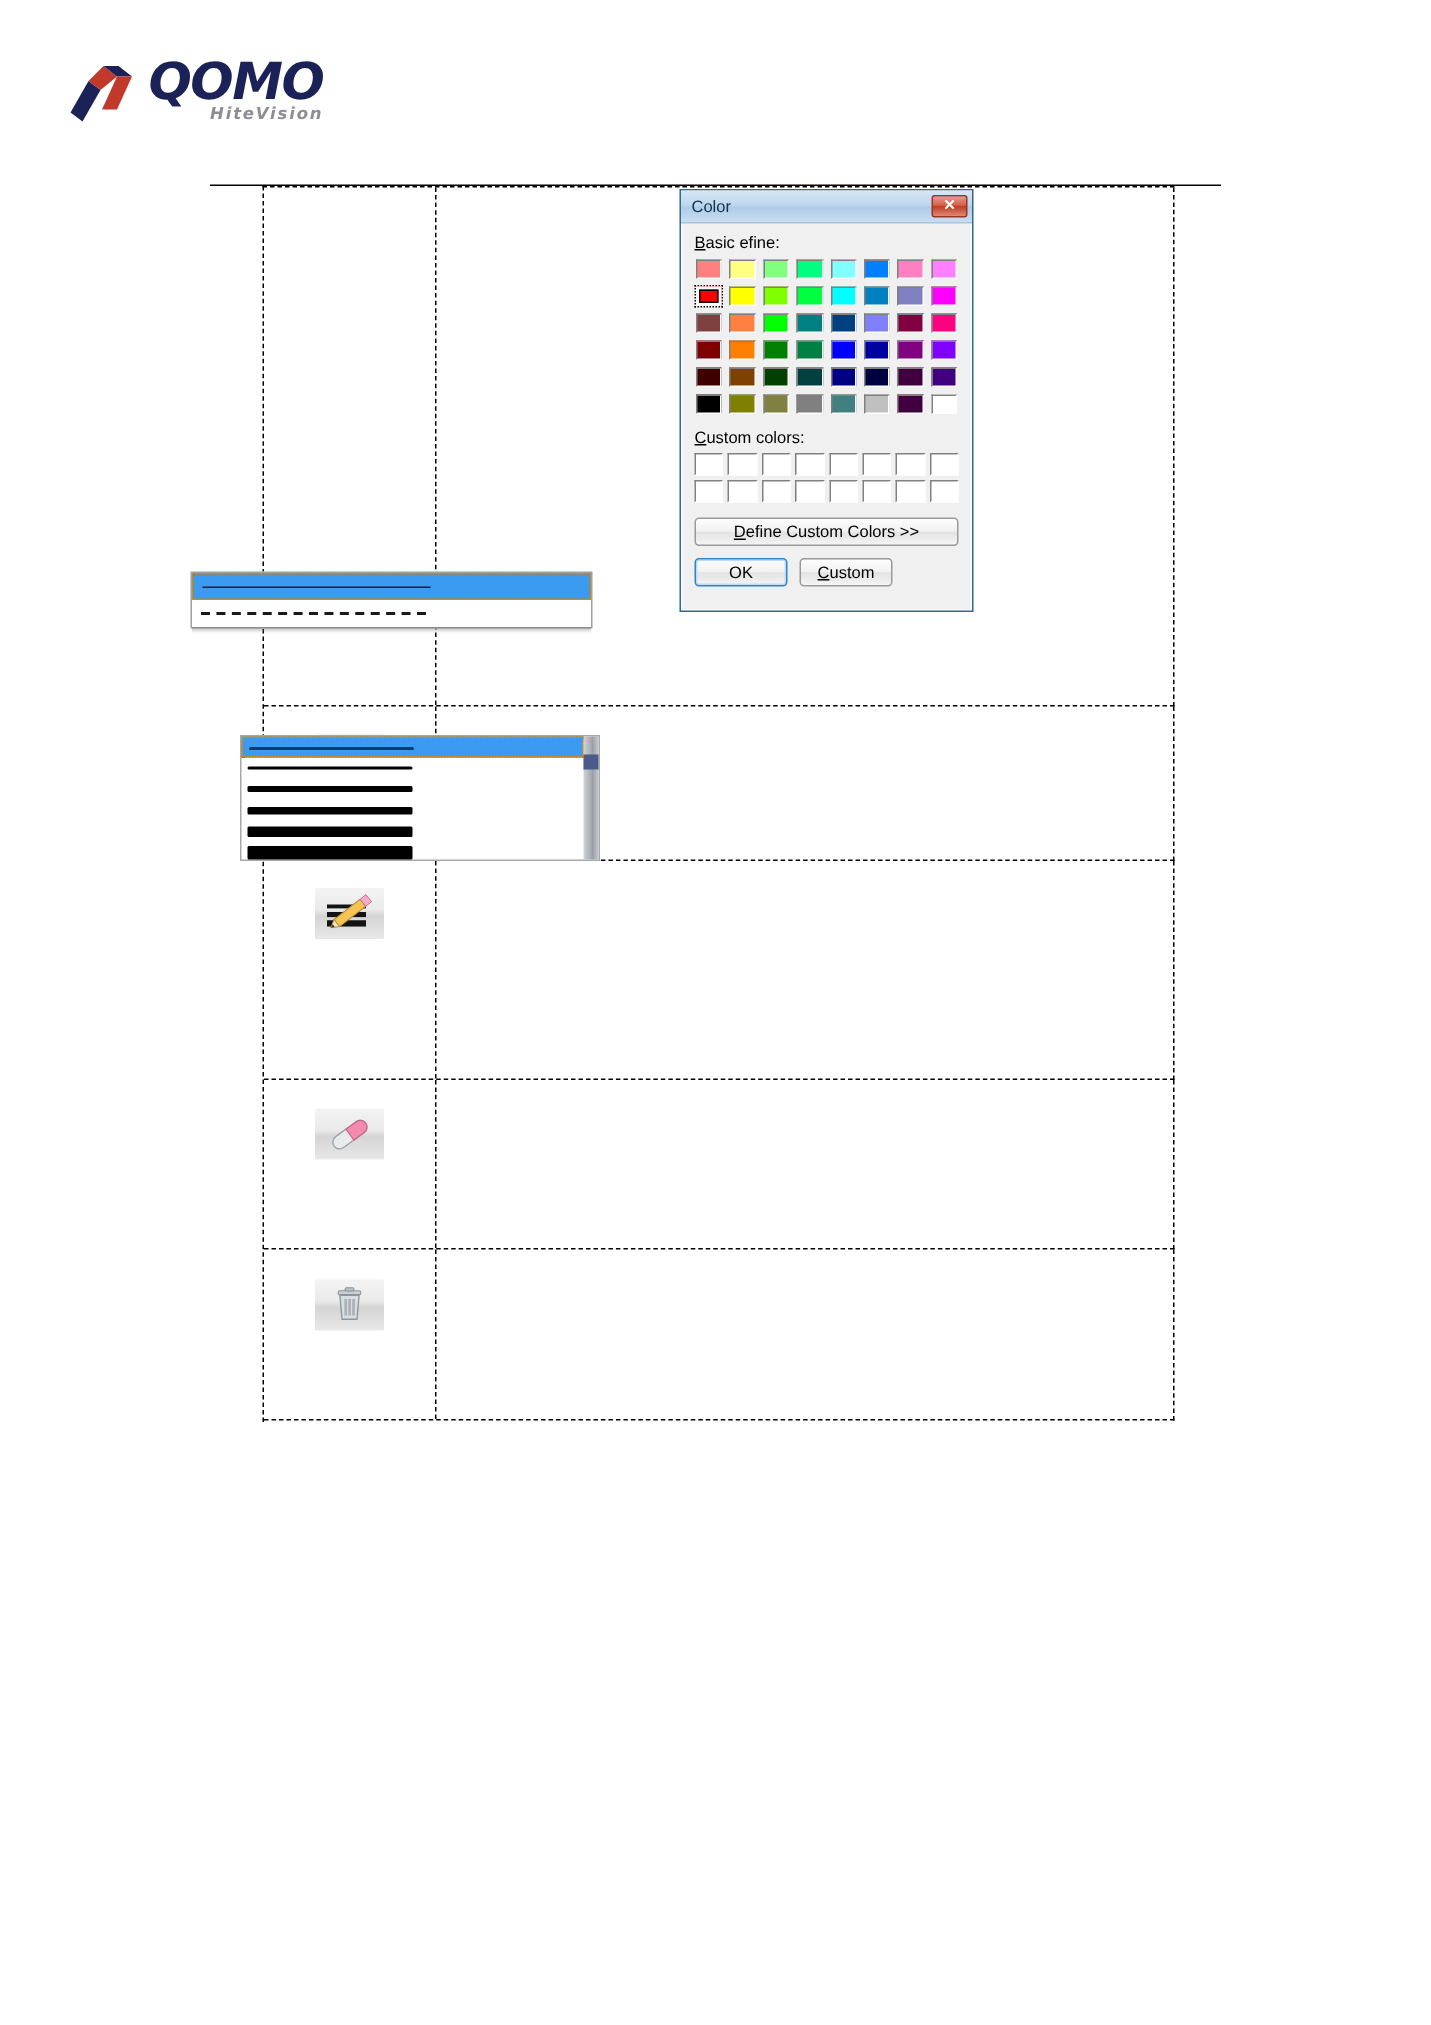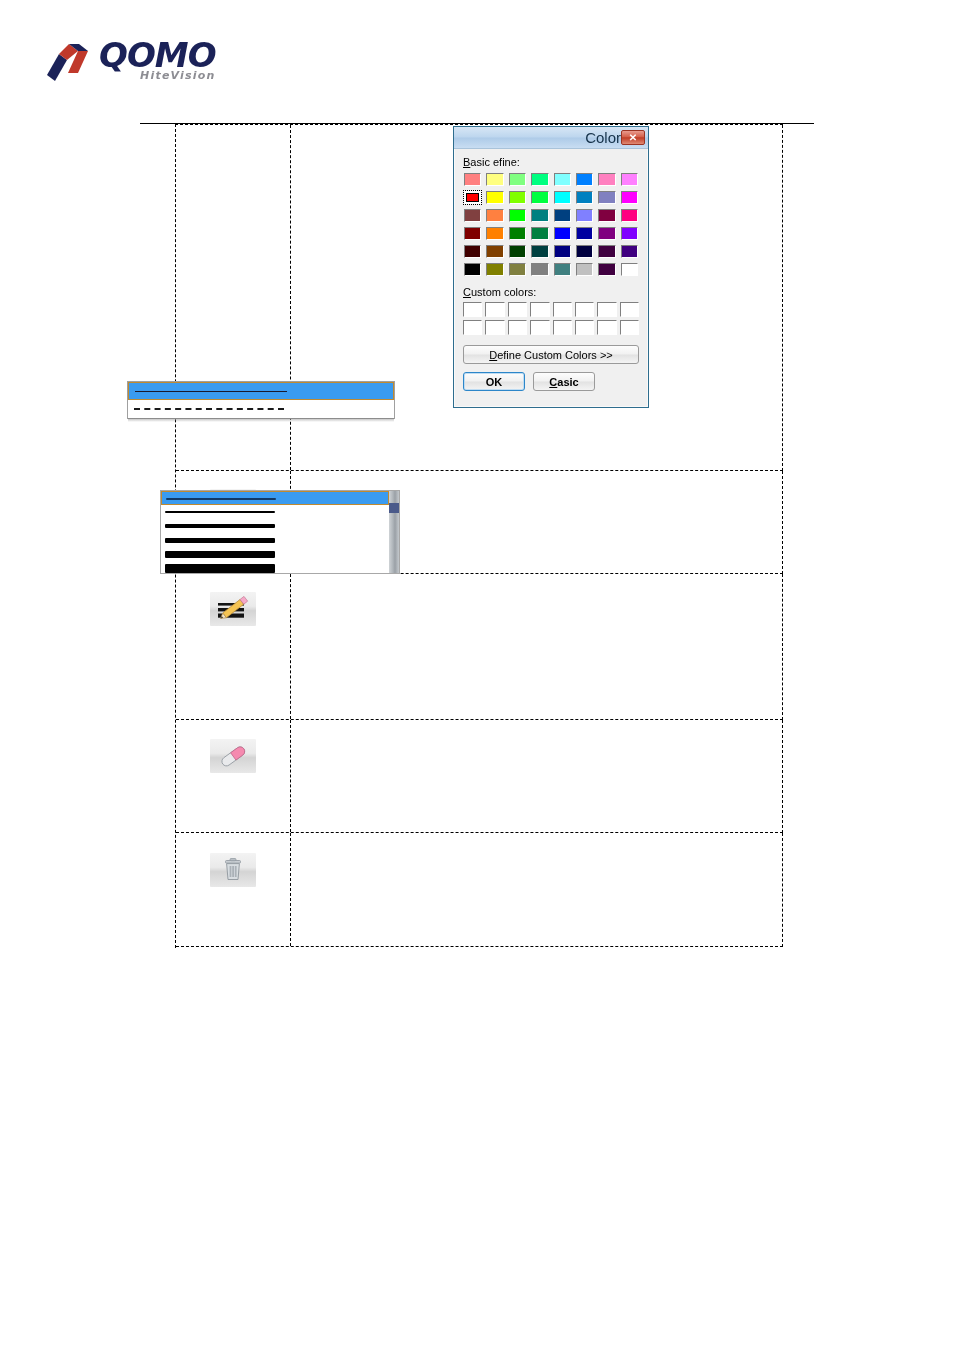--- a/index.html
+++ b/index.html
@@ -91,21 +91,21 @@
     font-family: "Liberation Sans", sans-serif;
   }
   #dlg-titlebar {
     height: 22px;
     background: linear-gradient(180deg,#d7e6f5 0%,#bdd6ee 48%,#aecbe8 52%,#c8ddf2 100%);
     border-bottom: 1px solid #a9c3da;
     display: flex; align-items: center;
     padding: 0 3px 0 7px;
   }
   #dlg-title {
-    font-size: 15px; color: #15324a; flex: 1; text-align: right;
+    font-size: 11px; color: #15324a; flex: 1;
   }
   #dlg-close {
     width: 24px; height: 15px;
     background: linear-gradient(180deg,#e99b8e 0%,#d4604a 45%,#bf3d26 52%,#e08a74 100%);
     border: 1px solid #9b3423;
     border-radius: 2px;
     color: #fff; font-size: 10px; font-weight: bold;
     display: flex; align-items: center; justify-content: center;
     line-height: 1;
   }
@@ -158,21 +158,21 @@
 
   .dlg-btn {
     background: linear-gradient(180deg,#fdfdfd 0%,#f1f1f1 48%,#e2e2e2 52%,#f4f4f4 100%);
     border: 1px solid #9a9a9a;
     border-radius: 3px;
     font-size: 11px; color: #000;
     display: flex; align-items: center; justify-content: center;
     height: 19px;
   }
   #btn-define { width: 100%; margin-bottom: 8px; }
-  #dlg-actions { display: flex; gap: 8px; padding-bottom: 6px; font-weight: bold; }
+  #dlg-actions { display: flex; gap: 8px; padding-bottom: 6px; }
   #btn-ok { width: 62px; border: 1px solid #2c86c9; box-shadow: 0 0 0 1px #bfdcf2 inset; }
   #btn-cancel { width: 62px; }
 
   
   #linestyle-dd {
     position: absolute;
     left: 127px; top: 381px;
     width: 268px; height: 38px;
     background: #fff;
     border: 1px solid #a0a0a0;
@@ -506,21 +506,21 @@
         <div class="cswatch" style="background: rgb(255, 255, 255);"></div>
       </div>
 
     <div class="dlg-btn" id="btn-define">
       <span><u>D</u><span>efine Custom Colors &gt;&gt;</span></span>
     </div>
 
     <div id="dlg-actions">
       <div class="dlg-btn" id="btn-ok">OK</div>
       <div class="dlg-btn" id="btn-cancel">
-        <span><u>C</u><span>asic</span></span>
+        <span><u>C</u><span>ustom</span></span>
       </div>
     </div>
   </div>
 </div>
 
 <div id="linestyle-dd">
   <div class="opt sel">
     <div id="ls-solid-line"></div>
   </div>
   <div class="opt">

